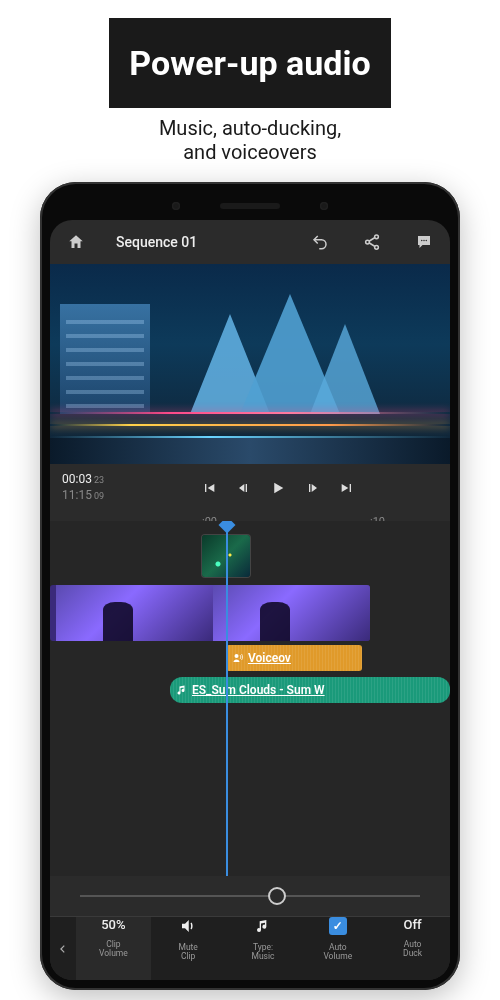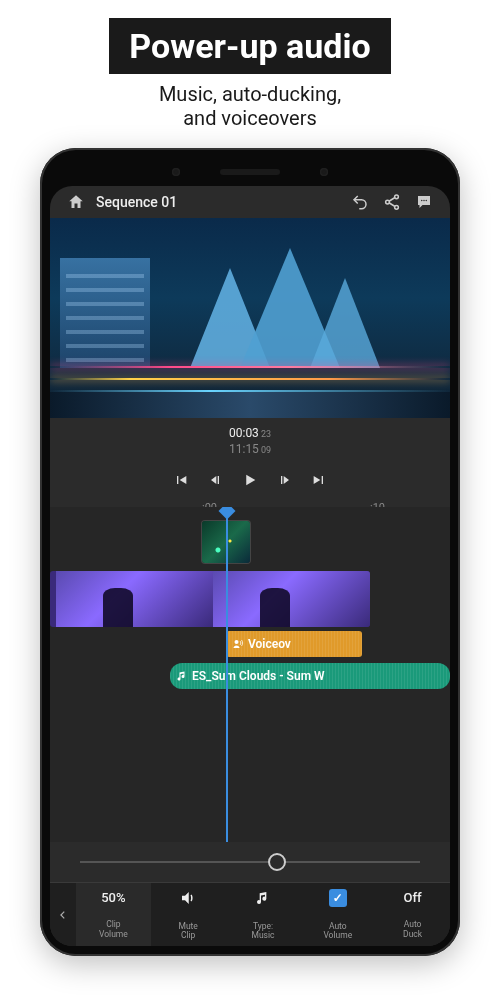--- a/index.html
+++ b/index.html
@@ -10,21 +10,21 @@
     font-family: -apple-system, BlinkMacSystemFont, "Segoe UI", Roboto, sans-serif;
     overflow: hidden;
     position: relative;
   }
   .promo-title {
     background: #1a1a1a;
     color: #fff;
     font-size: 34px;
     font-weight: 700;
     text-align: right;
-    padding: 8px 20px;
+    padding: 25px 20px;
     margin: 18px auto 8px;
     width: fit-content;
   }
   .promo-sub {
     color: #1a1a1a;
     font-size: 20px;
     font-weight: 400;
     text-align: center;
     line-height: 1.2;
     margin-bottom: 18px;
@@ -52,22 +52,22 @@
     border-radius: 22px;
     overflow: hidden;
     height: 760px;
     display: flex;
     flex-direction: column;
     color: #ddd;
   }
   .topbar {
     display: flex;
     align-items: center;
-    padding: 4px 14px;
-    gap: 8px;
+    padding: 10px 14px;
+    gap: 28px;
     font-size: 14px;
   }
   .topbar .title { flex: 1; font-weight: 500; color: #eee; }
   .icon-btn { width: 24px; height: 24px; display: flex; align-items: center; justify-content: center; color: #ccc; cursor: pointer; }
   .preview {
     height: 200px;
     background: linear-gradient(180deg, #0a2a4a 0%, #0d3a5a 40%, #102030 100%);
     position: relative;
     overflow: hidden;
   }
@@ -87,21 +87,20 @@
   .streak { position: absolute; height: 2px; width: 100%; }
   .s1 { bottom: 50px; background: linear-gradient(90deg, transparent, #ff4a8a 30%, #ff7aa0 60%, transparent); box-shadow: 0 0 8px #ff4a8a; }
   .s2 { bottom: 38px; background: linear-gradient(90deg, transparent, #ffd24a 20%, #ff9a4a 70%, transparent); box-shadow: 0 0 8px #ffb04a; }
   .s3 { bottom: 26px; background: linear-gradient(90deg, transparent, #6ad4ff 40%, transparent); }
   .ground { position: absolute; bottom: 0; height: 26px; width: 100%; background: linear-gradient(90deg, #0a1a2a, #2a4a6a, #0a1a2a); }
   .timebar {
     display: flex;
     align-items: center;
     padding: 8px 12px;
     gap: 14px;
-    flex-direction: column;
   }
   .times { font-size: 12px; line-height: 1.3; }
   .times .cur { color: #eee; }
   .times .sup { font-size: 9px; color: #888; margin-left: 2px; }
   .times .dur { color: #888; }
   .playctrl { flex: 1; display: flex; justify-content: center; gap: 18px; }
   .pbtn { color: #ddd; cursor: pointer; display: flex; align-items: center; }
   .ruler {
     display: flex;
     font-size: 11px;
@@ -140,20 +139,21 @@
     position: absolute;
     height: 100%;
     border-radius: 3px;
     overflow: hidden;
     display: flex;
     align-items: center;
     font-size: 12px;
     font-weight: 600;
     color: #fff;
     padding-left: 6px;
+    text-decoration: underline;
   }
   .thumb1 { top: 14px; left: 44%; transform: translateX(-50%); width: 48px; height: 42px; background: linear-gradient(135deg, #0a3a2a, #1a6a4a, #0a2a3a); border-radius: 3px; position: absolute; box-shadow: 0 0 0 1px #444; }
   .thumb1::after { content: ""; position: absolute; inset: 8px 4px 4px; background: radial-gradient(circle at 30% 70%, #4affc0 0 2px, transparent 3px), radial-gradient(circle at 60% 40%, #ffea4a 0 1px, transparent 2px); }
   .videoclip { left: 0; width: 80%; background: #3a2a7a; }
   .videoclip .vframe { width: 50%; height: 100%; background: linear-gradient(135deg, #5a4ab0 0%, #8a6aff 40%, #3a2a7a 100%); position: relative; }
   .vframe::before { content: ""; position: absolute; left: 30%; bottom: 0; width: 30px; height: 70%; background: rgba(10,5,30,.85); border-radius: 40% 40% 0 0 / 20% 20% 0 0; }
   .voclip { left: 44%; width: 34%; background: #e09a2a; height: 26px; }
   .muclip { left: 30%; width: 70%; background: #1a9a7a; height: 26px; border-radius: 12px; }
   .audiowave { position: absolute; inset: 0; background: repeating-linear-gradient(90deg, rgba(255,255,255,.2) 0 1px, transparent 1px 3px); opacity: .4; }
   .cliplabel { position: relative; z-index: 2; display: flex; align-items: center; gap: 4px; }
@@ -171,22 +171,22 @@
     align-items: center;
     background: #1f1f1f;
     border-top: 1px solid #3a3a3a;
     height: 64px;
   }
   .tool {
     flex: 1;
     display: flex;
     flex-direction: column;
     align-items: center;
-    justify-content: center;
-    gap: 15px;
+    justify-content: flex-start;
+    gap: 8px;
     font-size: 9px;
     color: #bbb;
     cursor: pointer;
     height: 100%;
   }
   .tool.sel { background: #2a2a2a; }
   .tool .tval { font-size: 13px; font-weight: 500; color: #eee; }
   .tool .ticon { font-size: 16px; color: #eee; height: 18px; display: flex; align-items: center; }
   .tool .tlabel { font-size: 8.5px; color: #999; line-height: 1.1; text-align: center; }
   .chev { width: 26px; display: flex; align-items: center; justify-content: center; color: #aaa; font-size: 16px; cursor: pointer; }

